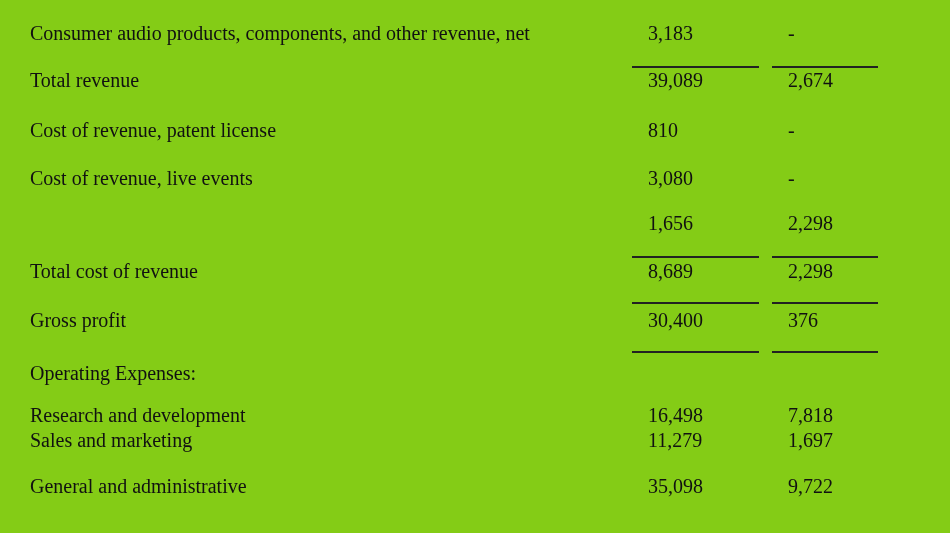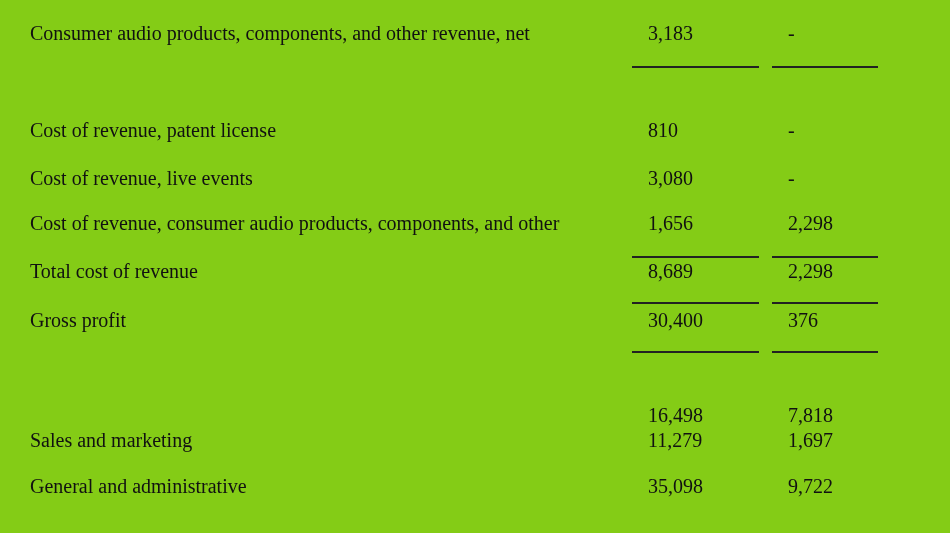--- a/index.html
+++ b/index.html
@@ -66,35 +66,39 @@
 
   <div class="row r0">
     <span class="label">Consumer audio products, components, and other revenue, net</span>
     <span class="num c1">3,183</span>
     <span class="num c2">-</span>
   </div>
 
   <div class="rule rc1 y-total-revenue"></div>
   <div class="rule rc2 y-total-revenue"></div>
 
+  <div class="row r1">
+    <span class="label">Total revenue</span>
+    <span class="num c1">39,089</span>
+    <span class="num c2">2,674</span>
+  </div>
 
   <div class="row r2">
     <span class="label">Cost of revenue, patent license</span>
     <span class="num c1">810</span>
     <span class="num c2">-</span>
   </div>
 
   <div class="row r3">
     <span class="label">Cost of revenue, live events</span>
     <span class="num c1">3,080</span>
     <span class="num c2">-</span>
   </div>
 
   <div class="row r4">
-    <span class="label">Cost of revenue, consumer audio products, components, and other</span>
     <span class="num c1">1,656</span>
     <span class="num c2">2,298</span>
   </div>
 
   <div class="rule rc1 y-total-cost"></div>
   <div class="rule rc2 y-total-cost"></div>
 
   <div class="row r5">
     <span class="label">Total cost of revenue</span>
     <span class="num c1">8,689</span>
@@ -106,22 +110,28 @@
 
   <div class="row r6">
     <span class="label">Gross profit</span>
     <span class="num c1">30,400</span>
     <span class="num c2">376</span>
   </div>
 
   <div class="rule rc1 y-gross-bottom"></div>
   <div class="rule rc2 y-gross-bottom"></div>
 
+  <div class="row r7">
+    <span class="label">Operating Expenses:</span>
+    <span class="num c1"></span>
+    <span class="num c2"></span>
+  </div>
 
   <div class="row r8">
+    <span class="label">Research and development</span>
     <span class="num c1">16,498</span>
     <span class="num c2">7,818</span>
   </div>
 
   <div class="row r9">
     <span class="label">Sales and marketing</span>
     <span class="num c1">11,279</span>
     <span class="num c2">1,697</span>
   </div>
 

